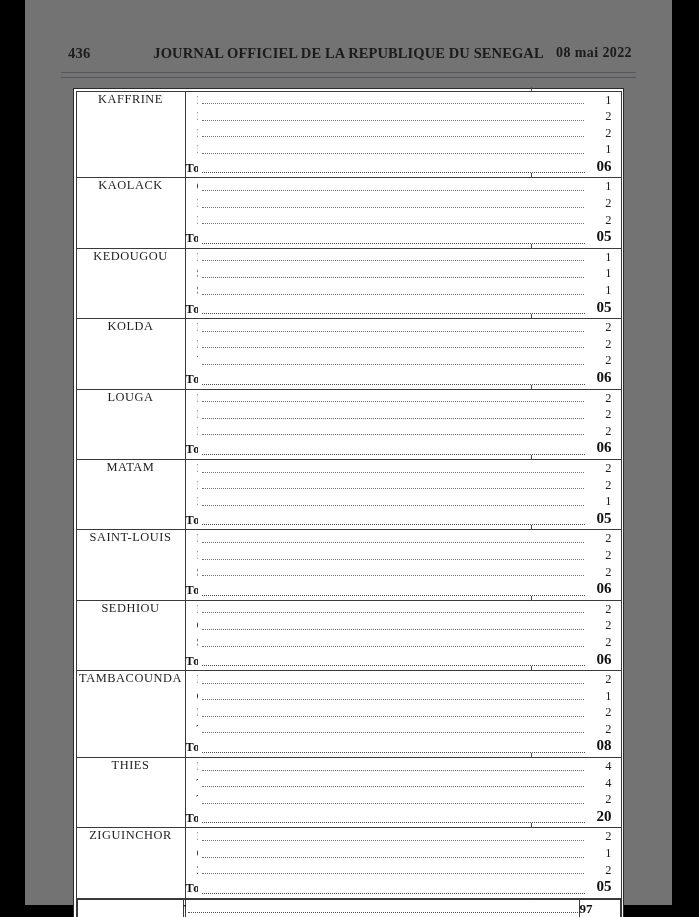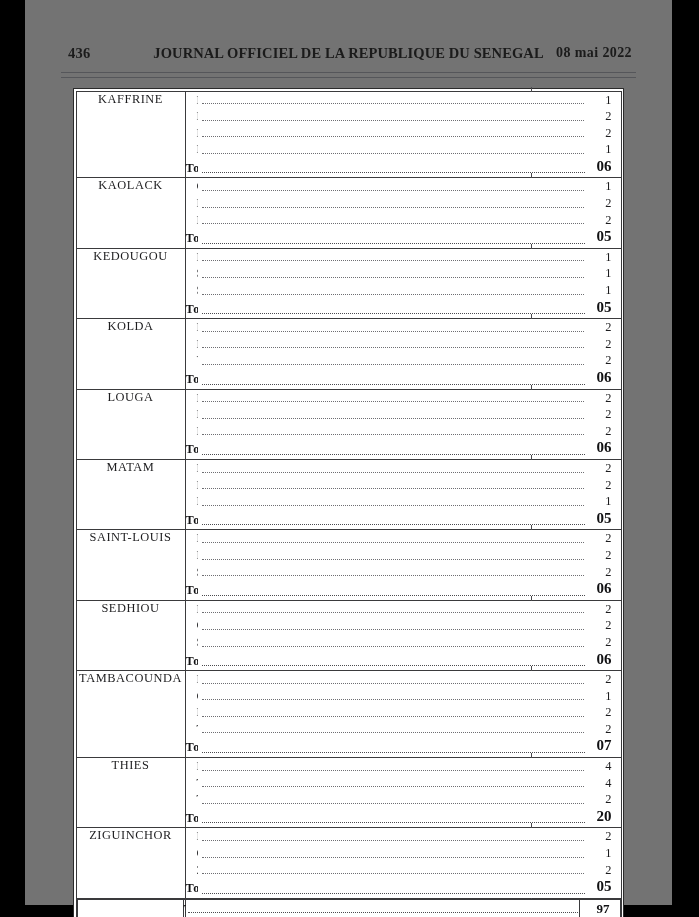--- a/index.html
+++ b/index.html
@@ -223,21 +223,21 @@
   .g-leader::after {
     content: "";
     position: absolute;
     left: 2px;
     right: 1px;
     bottom: 5px;
     border-bottom: 1.4px dotted #4b4b4f;
   }
   .g-val {
     width: 30px;
-    text-align: right;
+    text-align: left;
     font-size: 13px;
     font-weight: bold;
     color: #111113;
     padding-right: 10px !important;
     line-height: 18px;
   }
 </style>
 </head>
 <body>
 
@@ -520,21 +520,21 @@
                     <td class="d-val">2</td>
                   </tr>
                   <tr>
                     <td class="d-name">TAMBACOUNDA</td>
                     <td class="d-leader"></td>
                     <td class="d-val">2</td>
                   </tr>
                   <tr>
                     <td class="t-label" colspan="1">Total de la région</td>
                     <td class="t-leader"></td>
-                    <td class="t-val">07</td>
+                    <td class="t-val">08</td>
                   </tr>
                 </tbody>
               </table>
             </td>
           </tr>
           <tr>
             <td class="region-cell">THIES</td>
             <td class="depts-cell">
               <div class="vrule"></div>
               <table class="dept-list">

